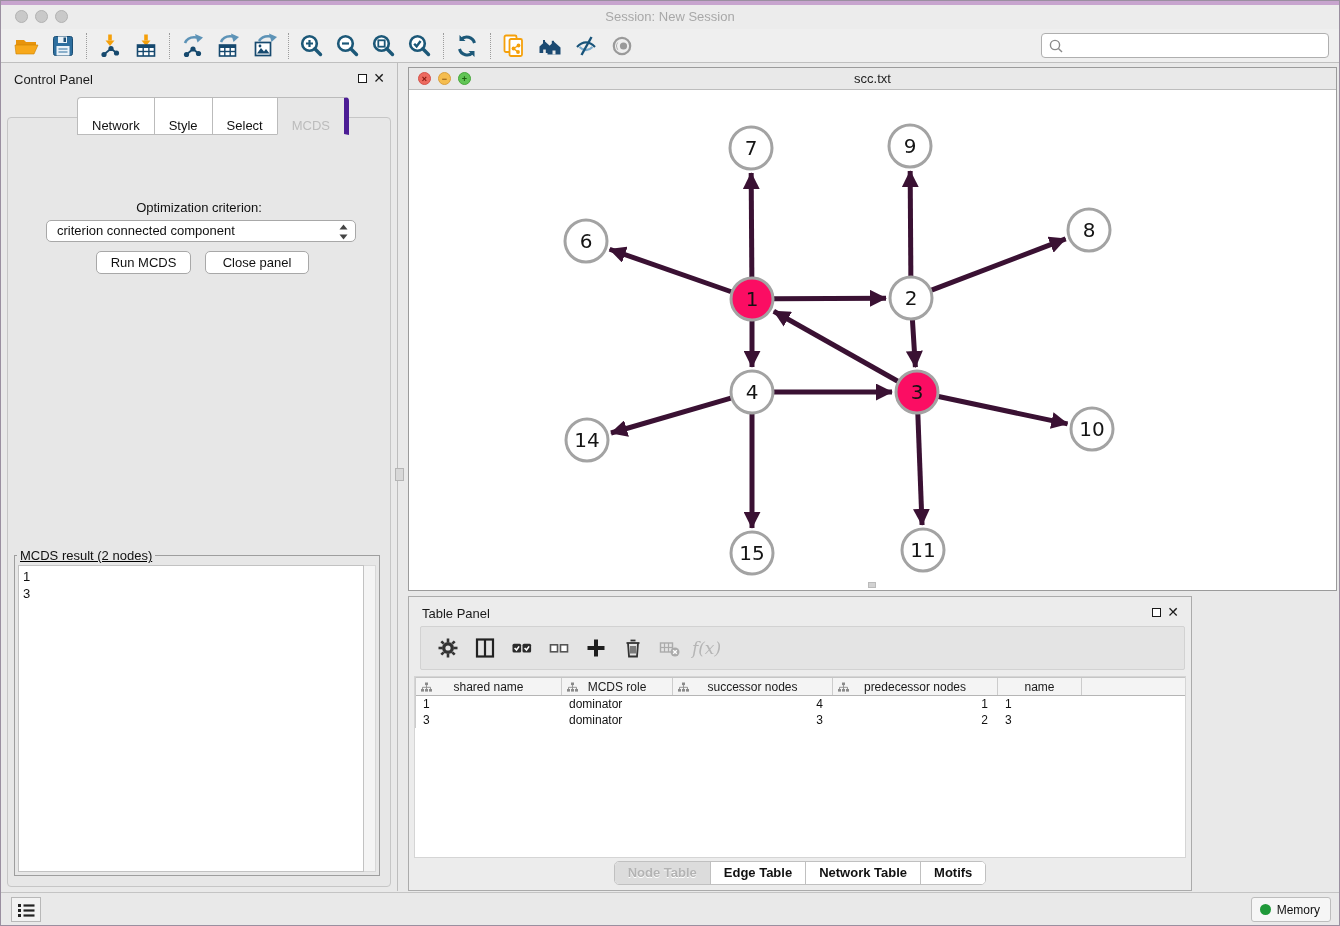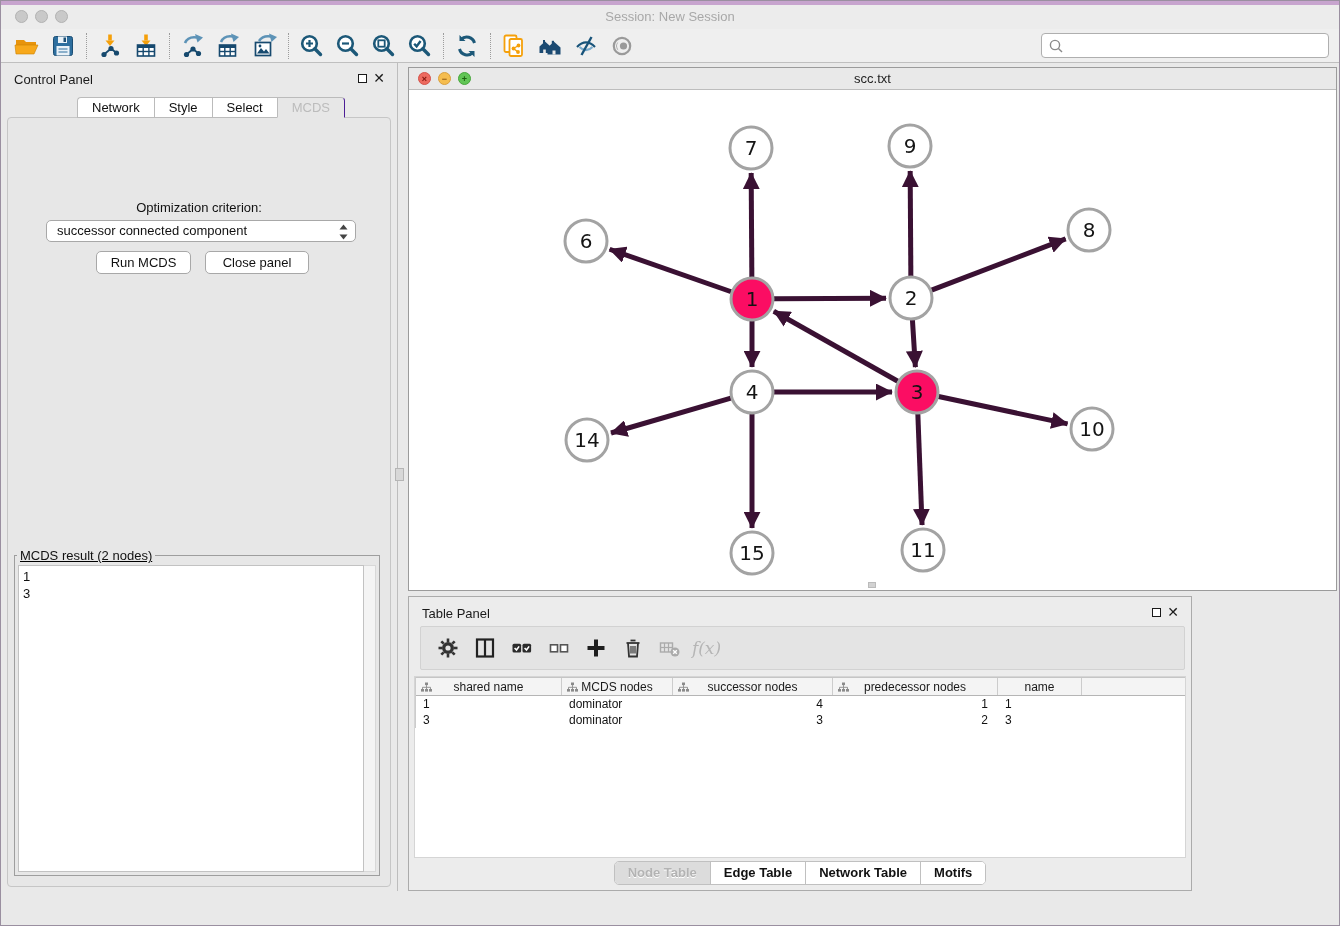--- a/index.html
+++ b/index.html
@@ -22,23 +22,23 @@
 
   
   #control-panel { position:absolute; left:0; top:62px; width:397px; height:828px; background:#E9E9E9; border-right:1px solid #BDBDBD; }
   .panel-head { position:relative; height:32px; }
   .panel-title { position:absolute; left:13px; top:9px; font-size:13px; color:#1A1A1A; }
   .float-ico { position:absolute; top:11px; width:9px; height:9px; border:1.6px solid #1A1A1A; background:#FFF; cursor:pointer; }
   .close-ico { position:absolute; top:7px; font-size:14px; font-weight:bold; color:#1A1A1A; cursor:pointer; line-height:16px; }
   #cp-float { right:30px; } #cp-close { right:12px; }
 
   #cp-tabs { position:absolute; left:76px; top:34px; display:flex; z-index:2; }
-  .cp-tab { height:21px; padding:0 14px; font-size:13px; line-height:20px; background:#FFF; border:1px solid #BBB; border-right:none; color:#111; cursor:pointer; }
+  .cp-tab { height:21px; padding:18px 14px; font-size:13px; line-height:20px; background:#FFF; border:1px solid #BBB; border-right:none; color:#111; cursor:pointer; }
   .cp-tab:first-child { border-top-left-radius:4px; }
-  .cp-tab:last-child { border-right:1px solid #4c1d95; border-top-right-radius:4px; }
+  .cp-tab:last-child { border-right:5px solid #4c1d95; border-top-right-radius:4px; }
   .cp-tab.active { background:#E7E7E7; color:#BCBCBC; border-bottom-color:#E7E7E7; }
 
   #cp-body { position:absolute; left:6px; right:6px; top:54px; bottom:4px; background:#E7E7E7; border:1px solid #C6C6C6; border-radius:4px; }
   #opt-label { position:absolute; left:0; right:0; top:82px; text-align:center; font-size:13px; color:#111; }
   #criterion-select { position:absolute; left:38px; top:102px; width:310px; height:22px; background:#FFF; border:1px solid #A8A8A8; border-radius:5px; font-size:13px; line-height:20px; padding-left:10px; color:#111; cursor:pointer; }
   #criterion-select svg { position:absolute; right:6px; top:2px; }
   .cp-btn { position:absolute; top:133px; height:23px; background:#FFF; border:1px solid #A8A8A8; border-radius:5px; font-size:13px; text-align:center; line-height:21px; cursor:pointer; color:#111; }
   #run-btn { left:88px; width:95px; }
   #closep-btn { left:197px; width:104px; }
 
@@ -278,21 +278,21 @@
     </div>
     <div id="cp-tabs">
         <span class="cp-tab">Network</span>
         <span class="cp-tab">Style</span>
         <span class="cp-tab">Select</span>
         <span class="cp-tab active">MCDS</span>
       </div>
     <div id="cp-body">
       <div id="opt-label">Optimization criterion:</div>
       <div id="criterion-select">
-        <span>successor connected component</span>
+        <span>criterion connected component</span>
         <svg width="11" height="18" viewBox="0 0 11 18">
             <path d="M5.5 1.5l4 5h-8z" fill="#444"></path>
             <path d="M5.5 16.5l-4-5h8z" fill="#444"></path>
           </svg>
       </div>
       <div class="cp-btn" id="run-btn">Run MCDS</div>
       <div class="cp-btn" id="closep-btn">Close panel</div>
       <fieldset id="result-fieldset">
         <legend>MCDS result (2 nodes)</legend>
         <div id="result-text">1
@@ -478,21 +478,21 @@
                 <g fill="#8A8A8A">
                   <rect x="4" y="0.5" width="3" height="2.6"></rect>
                   <rect x="0" y="7" width="3" height="2.6"></rect>
                   <rect x="4" y="7" width="3" height="2.6"></rect>
                   <rect x="8" y="7" width="3" height="2.6"></rect>
                 </g>
                 <g stroke="#8A8A8A" stroke-width="0.9" fill="none">
                   <path d="M5.5 3.1v2.2M1.5 7V5.3h8V7M5.5 5.3V7"></path>
                 </g>
               </svg>
-              <span class="lbl">MCDS nodes</span>
+              <span class="lbl">MCDS role</span>
             </div>
             <div class="th-cell" style="width: 160px;">
               <svg width="11" height="11" viewBox="0 0 11 11">
                 <g fill="#8A8A8A">
                   <rect x="4" y="0.5" width="3" height="2.6"></rect>
                   <rect x="0" y="7" width="3" height="2.6"></rect>
                   <rect x="4" y="7" width="3" height="2.6"></rect>
                   <rect x="8" y="7" width="3" height="2.6"></rect>
                 </g>
                 <g stroke="#8A8A8A" stroke-width="0.9" fill="none">
@@ -538,14 +538,32 @@
     <div id="tp-tabs">
         <div class="tp-tabgroup" id="tp-tabgroup">
           <span class="tp-tab active">Node Table</span>
           <span class="tp-tab">Edge Table</span>
           <span class="tp-tab">Network Table</span>
           <span class="tp-tab">Motifs</span>
         </div>
       </div>
   </div>
 
+  <div id="statusbar">
+    <div id="list-btn">
+      <svg width="24" height="22" viewBox="0 0 24 22">
+          <g fill="#222">
+            <rect x="4" y="5" width="3" height="3"></rect>
+            <rect x="4" y="10" width="3" height="3"></rect>
+            <rect x="4" y="15" width="3" height="3"></rect>
+            <rect x="9.5" y="5.4" width="11" height="2.2"></rect>
+            <rect x="9.5" y="10.4" width="11" height="2.2"></rect>
+            <rect x="9.5" y="15.4" width="11" height="2.2"></rect>
+          </g>
+        </svg>
+    </div>
+    <div id="memory-btn">
+      <span id="memory-dot"></span>
+      <span>Memory</span>
+    </div>
+  </div>
 
 </div>
 
 </body></html>

